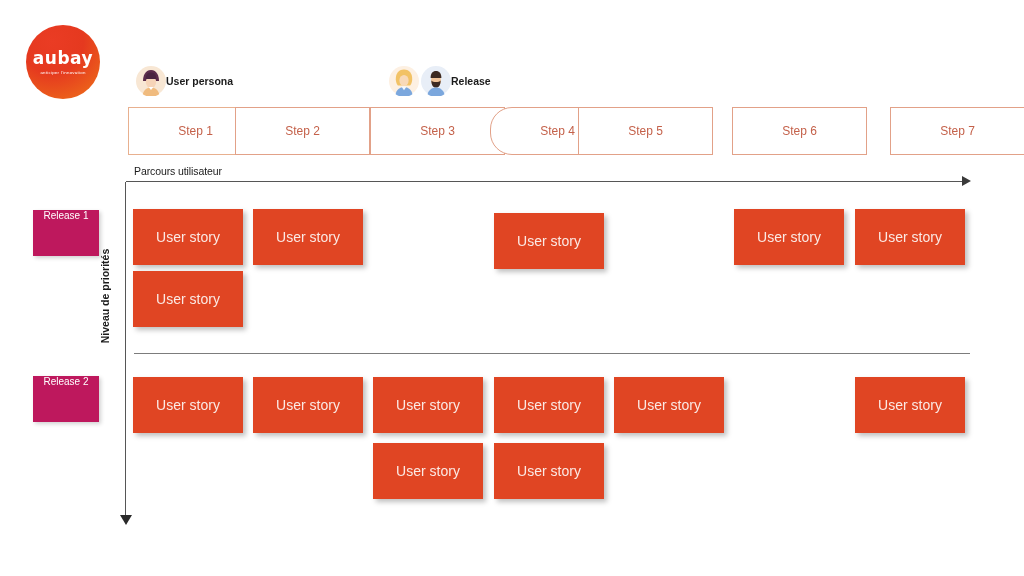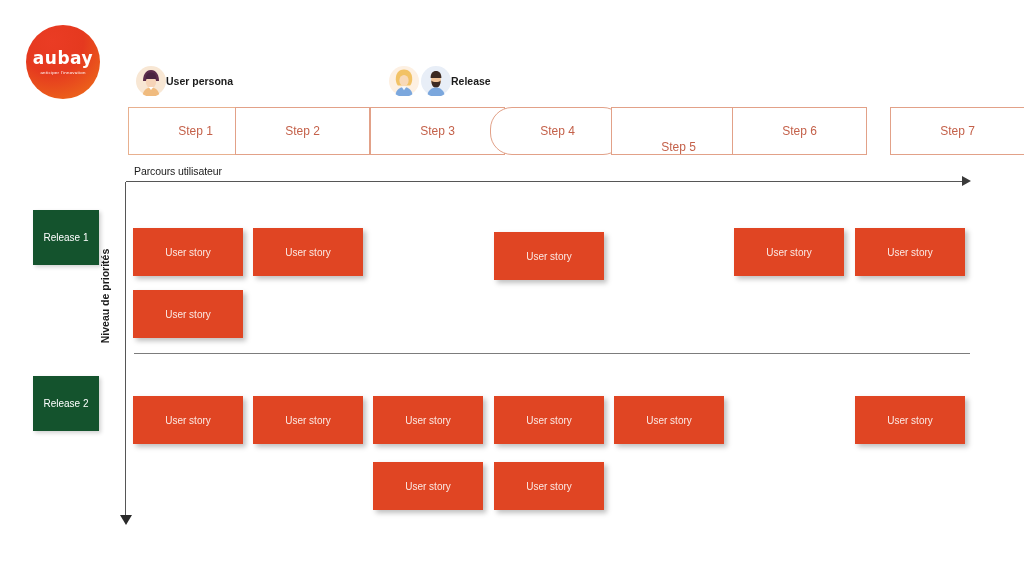--- a/index.html
+++ b/index.html
@@ -138,24 +138,24 @@
     font-weight: 700;
     color: #1b1b1b;
     white-space: nowrap;
   }
 
   
   .release-chip {
     position: absolute;
     left: 33px;
     width: 66px;
-    height: 55px;
-    background: #14532d;
-    display: flex;
-    align-items: center;
+    height: 46px;
+    background: #be185d;
+    display: flex;
+    align-items: flex-start;
     justify-content: center;
     color: #ffffff;
     font-size: 10px;
     box-shadow: 2px 2px 4px rgba(0,0,0,0.18);
   }
   #release-1-chip { top: 210px; }
   #release-2-chip { top: 376px; }
 
   
   #release-divider {
@@ -164,29 +164,28 @@
     top: 353px;
     width: 836px;
     height: 1.2px;
     background: #7c7c7c;
   }
 
   
   .story-card {
     position: absolute;
     width: 110px;
-    height: 48px;
+    height: 56px;
     background: #e04523;
     display: flex;
     align-items: center;
     justify-content: center;
     color: #fbe9e4;
-    font-size: 10px;
+    font-size: 14px;
     box-shadow: 3px 3px 5px rgba(0,0,0,0.25);
-    margin-top: 19px;
   }
 </style>
 </head>
 <body>
 
 <div id="logo">
   <div class="logo-word">aubay</div>
   <div class="logo-tag">anticiper l'innovation</div>
 </div>
 
@@ -230,21 +229,21 @@
     </div>
     <div class="step-box" style="left: 235px; text-align: center;">
       <span>Step 2</span>
     </div>
     <div class="step-box" style="left: 370px;">
       <span>Step 3</span>
     </div>
     <div class="step-box" style="left: 490px; border-radius: 22px;">
       <span>Step 4</span>
     </div>
-    <div class="step-box" style="left: 611px; align-items: flex-end;">
+    <div class="step-box" style="left: 578px;">
       <span>Step 5</span>
     </div>
     <div class="step-box" style="left: 732px; text-align: center;">
       <span>Step 6</span>
     </div>
     <div class="step-box" style="left: 890px;">
       <span>Step 7</span>
     </div>
   </div>
 

